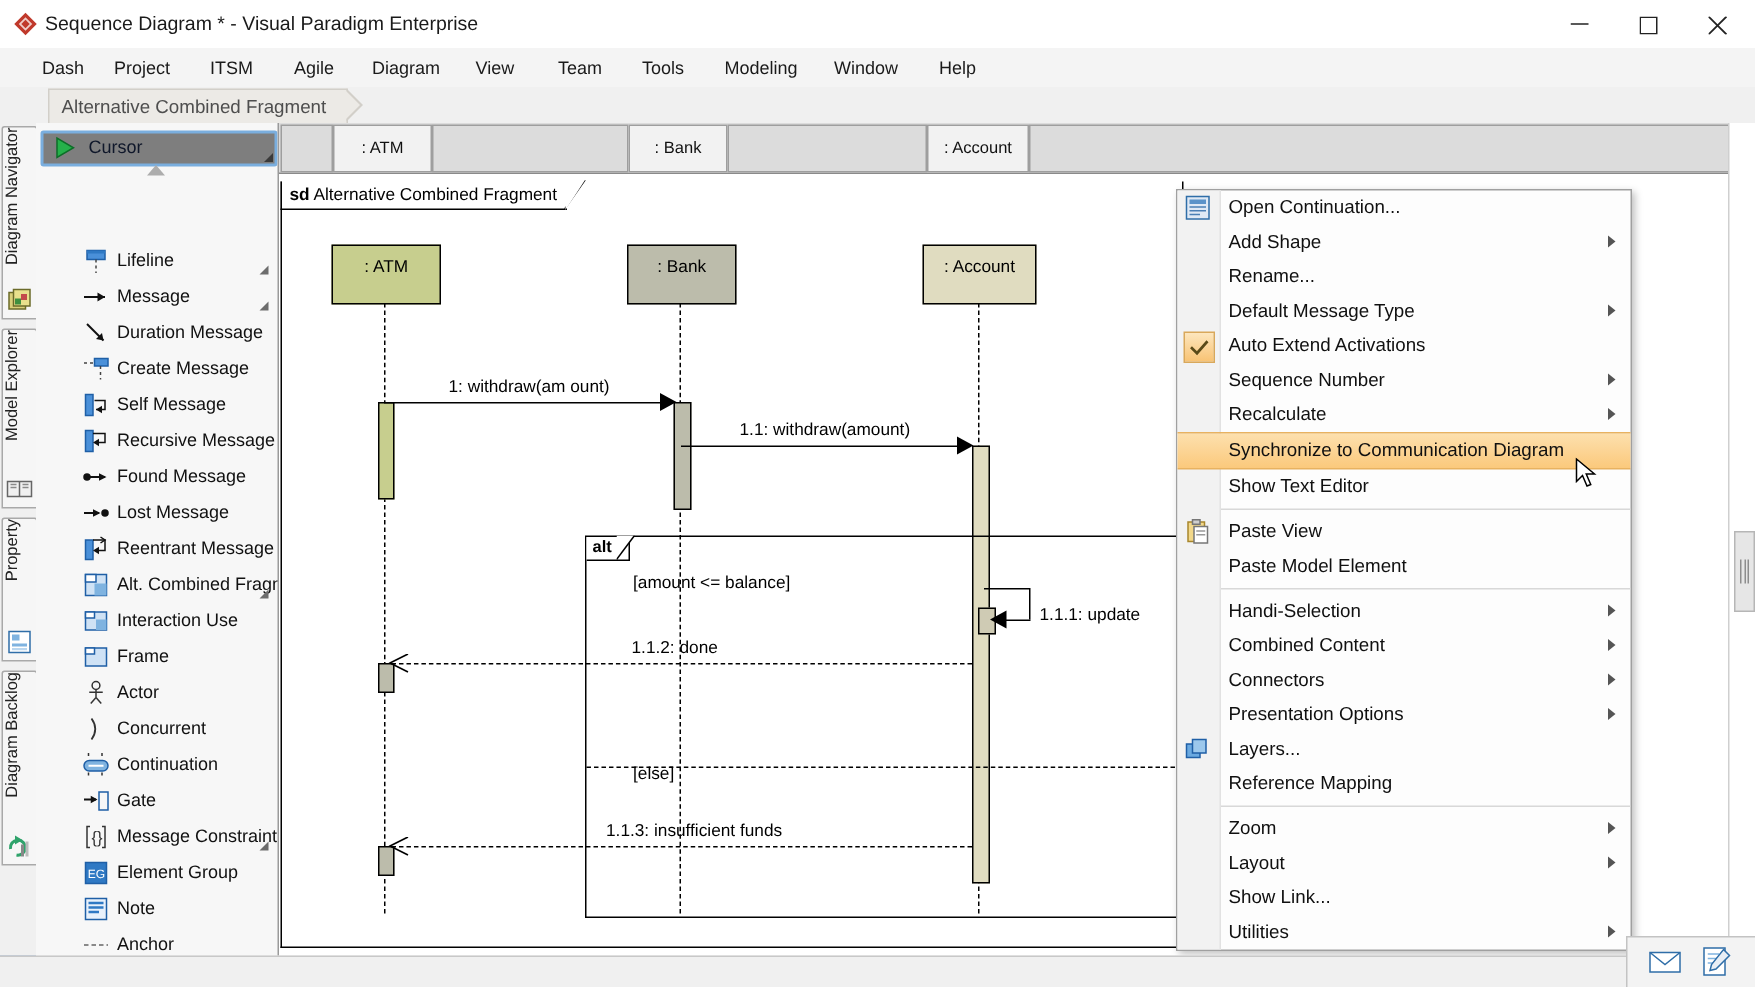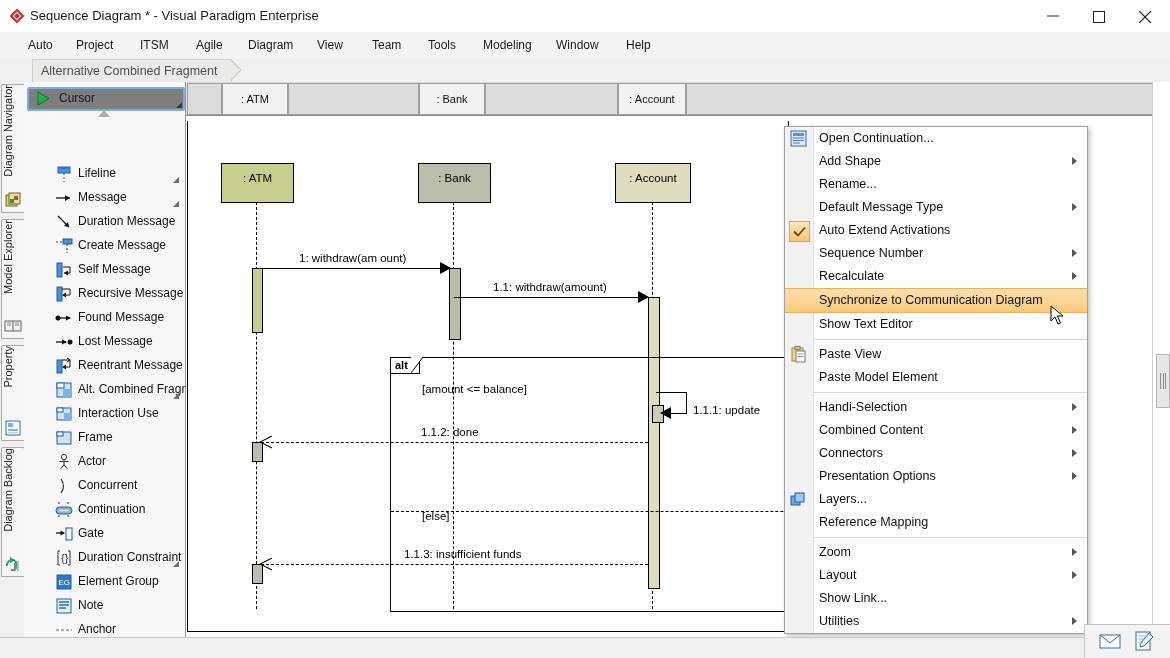--- a/index.html
+++ b/index.html
@@ -129,21 +129,21 @@
     </div>
     <div class="winbtn" id="btn-close">
       <svg width="16" height="12">
           <line x1="0" y1="0" x2="12" y2="12" stroke="#222" stroke-width="1.2"></line>
           <line x1="12" y1="0" x2="0" y2="12" stroke="#222" stroke-width="1.2"></line>
         </svg>
     </div>
   </div>
 
   <div class="menubar">
-    <div class="menuitem" style="left:18px">Auto</div>
+    <div class="menuitem" style="left:18px">Dash</div>
     <div class="menuitem" style="left:66px">Project</div>
     <div class="menuitem" style="left:130px">ITSM</div>
     <div class="menuitem" style="left:186px">Agile</div>
     <div class="menuitem" style="left:238px">Diagram</div>
     <div class="menuitem" style="left:307px">View</div>
     <div class="menuitem" style="left:362px">Team</div>
     <div class="menuitem" style="left:418px">Tools</div>
     <div class="menuitem" style="left:473px">Modeling</div>
     <div class="menuitem" style="left:546px">Window</div>
     <div class="menuitem" style="left:616px">Help</div>
@@ -371,21 +371,21 @@
             <polygon points="10,8 5.5,5.5 5.5,10.5" fill="#111"></polygon>
             <rect x="11" y="3" width="6" height="12" fill="none" stroke="#1f5fa6"></rect>
           </svg></span>
       <span class="ptx">Gate</span>
     </div>
     <div class="pitem" style="top:428px">
       <span class="pic"><svg width="18" height="18" viewBox="0 0 18 18">
             <path d="M5 2 h-2 v14 h2 M13 2 h2 v14 h-2" fill="none" stroke="#333"></path>
             <text x="6" y="13" font-size="11" fill="#333" font-family="Liberation Sans">{}</text>
           </svg></span>
-      <span class="ptx">Duration Constraint</span>
+      <span class="ptx">Message Constraint</span>
       <span class="pcorner"></span>
     </div>
     <div class="pitem" style="top:452px">
       <span class="pic"><svg width="18" height="18" viewBox="0 0 18 18">
             <rect x="2" y="2" width="14" height="14" fill="#2f79c4" stroke="#1f5fa6"></rect>
             <text x="3.5" y="12" font-size="8" fill="#fff" font-family="Liberation Sans">EG</text>
           </svg></span>
       <span class="ptx">Element Group</span>
     </div>
     <div class="pitem" style="top:476px">
@@ -419,20 +419,31 @@
       <div class="rgap" style="left:102px;width:129px"></div>
       <div class="rcell" style="left:233px;width:64px">: Bank</div>
       <div class="rgap" style="left:299px;width:131px"></div>
       <div class="rcell" style="left:432px;width:66px">: Account</div>
       <div class="rgap" style="left:500px;width:482px"></div>
     </div>
 
     <div class="canvas">
 
       <div class="frame"></div>
+      <div class="frame-tab">
+        <span class="sd">sd</span>
+        <span>Alternative Combined Fragment</span>
+        <span class="slash">
+          <svg width="15" height="20">
+              <polygon points="0,0 14,0 0,20" fill="#fff"></polygon>
+              <line x1="14" y1="0" x2="0" y2="20" stroke="#000"></line>
+              <line x1="0" y1="19.5" x2="14" y2="19.5" stroke="#000" stroke-width="0"></line>
+            </svg>
+        </span>
+      </div>
 
       <div class="lifebox" style="left:35px;top:47px;width:71px;height:38px;background:#c7ce8e">
         <span>: ATM</span>
       </div>
       <div class="lifeline" style="left:70px;top:86px;height:407px"></div>
       <div class="activation" style="left:66px;top:152px;width:9px;height:63px;background:#c7ce8e"></div>
       <div class="activation" style="left:66px;top:326px;width:9px;height:18px;background:#bcbcab"></div>
       <div class="activation" style="left:66px;top:448px;width:9px;height:18px;background:#bcbcab"></div>
 
       <div class="lifebox" style="left:232px;top:47px;width:71px;height:38px;background:#bcbcab">

